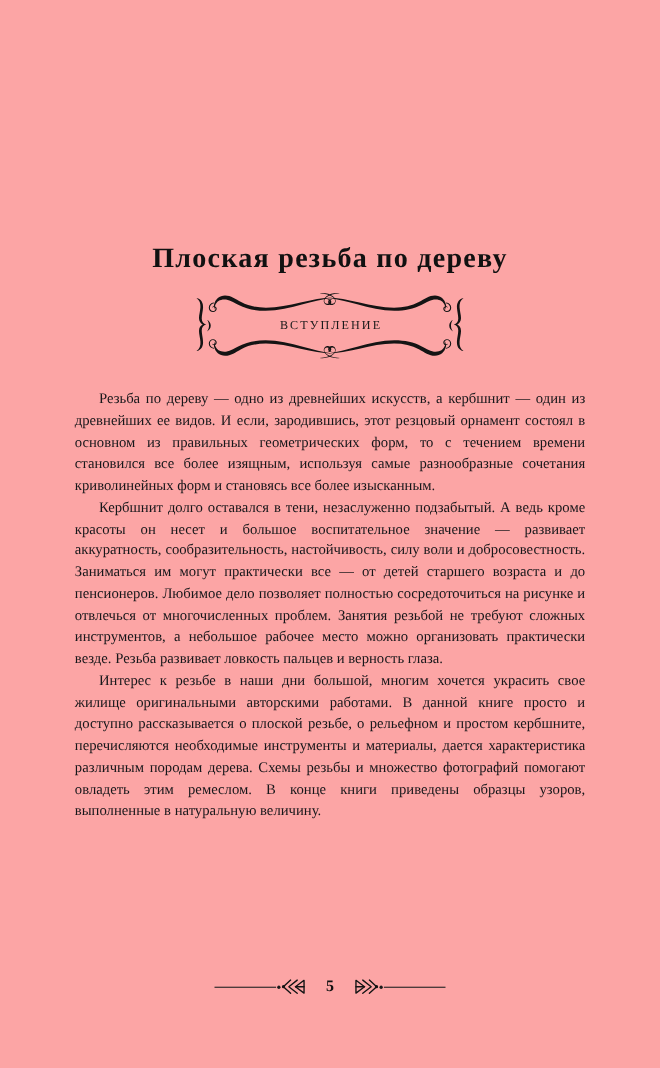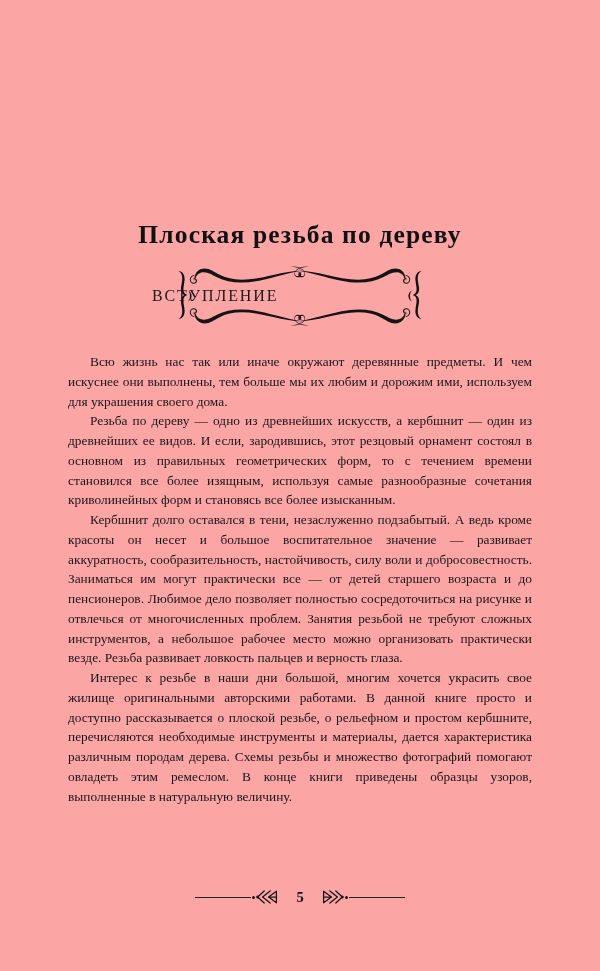--- a/index.html
+++ b/index.html
@@ -53,23 +53,23 @@
     display: block;
     width: 300px;
     height: 64px;
   }
   .cartouche-label {
     position: absolute;
     left: 0;
     right: 0;
     top: 50%;
     transform: translateY(-50%);
-    text-align: left;
-    font-family: "Liberation Serif", "DejaVu Serif", serif;
-    font-size: 16px;
+    text-align: center;
+    font-family: "Liberation Serif", "DejaVu Serif", serif;
+    font-size: 11px;
     letter-spacing: 1.9px;
     color: #1a1a1a;
     text-indent: 1.9px;
     pointer-events: none;
   }
 
   
   .body-copy {
     position: absolute;
     left: 68px;
@@ -270,21 +270,20 @@
                  c0 -2.9 -1.1 -6.3 -1.3 -9.8
                  c-0.2 -3.6 0.6 -6.5 3.6 -8.6 z"></path>
         <path d="M261.8 26.6 c-2.0 1.2 -3.4 2.9 -3.4 5.4 c0 2.5 1.4 4.2 3.4 5.4
                  c-1.2 -1.6 -1.8 -3.3 -1.8 -5.4 c0 -2.1 0.6 -3.8 1.8 -5.4 z"></path>
       </g>
     </svg>
     <div class="cartouche-label">ВСТУПЛЕНИЕ</div>
   </div>
 
   <div class="body-copy">
-    <p>Всю жизнь нас так или иначе окружают деревянные предметы. И чем искуснее они выполнены, тем больше мы их любим и дорожим ими, используем для украшения своего дома.</p>
     <p>Резьба по дереву — одно из древнейших искусств, а кербшнит — один из древнейших ее видов. И если, зародившись, этот резцовый орнамент состоял в основном из правильных геометрических форм, то с течением времени становился все более изящным, используя самые разнообразные сочетания криволинейных форм и становясь все более изысканным.</p>
     <p>Кербшнит долго оставался в тени, незаслуженно подзабытый. А ведь кроме красоты он несет и большое воспитательное значение — развивает аккуратность, сообразительность, настойчивость, силу воли и добросовестность. Заниматься им могут практически все — от детей старшего возраста и до пенсионеров. Любимое дело позволяет полностью сосредоточиться на рисунке и отвлечься от многочисленных проблем. Занятия резьбой не требуют сложных инструментов, а небольшое рабочее место можно организовать практически везде. Резьба развивает ловкость пальцев и верность глаза.</p>
     <p>Интерес к резьбе в наши дни большой, многим хочется украсить свое жилище оригинальными авторскими работами. В данной книге просто и доступно рассказывается о плоской резьбе, о рельефном и простом кербшните, перечисляются необходимые инструменты и материалы, дается характеристика различным породам дерева. Схемы резьбы и множество фотографий помогают овладеть этим ремеслом. В конце книги приведены образцы узоров, выполненные в натуральную величину.</p>
   </div>
 
   <div class="footer">
     <span class="rule"></span>
     <span class="rule-dot"></span>
     <span class="fleuron">
       <svg viewBox="0 0 22 16" xmlns="http://www.w3.org/2000/svg">

